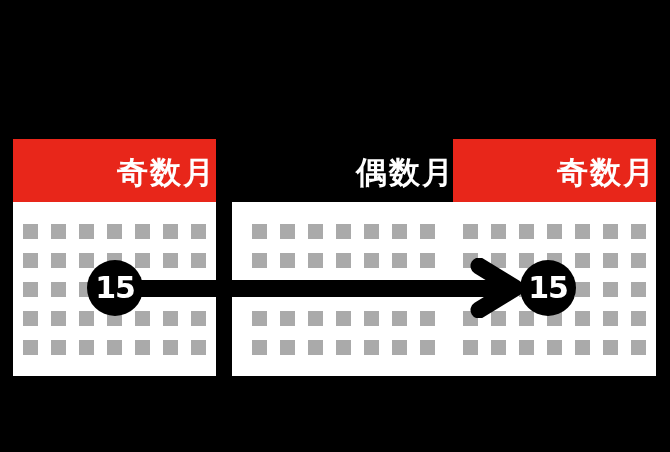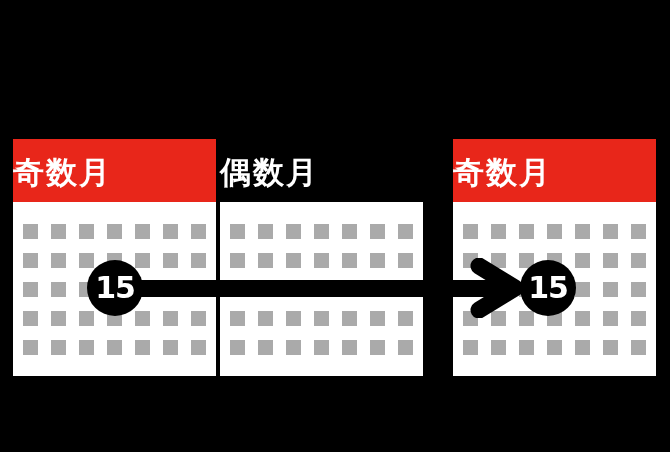--- a/index.html
+++ b/index.html
@@ -19,33 +19,33 @@
   }
 
   
   .calendar {
     position: absolute;
     top: 139px;
     width: 203px;
     height: 237px;
   }
   .cal-1 { left: 13px; }
-  .cal-2 { left: 220px; }
+  .cal-2 { left: 232px; padding-left: 20px; }
   .cal-3 { left: 453px; }
 
   .cal-header {
     position: absolute;
     left: 0;
     top: 0;
     width: 100%;
     height: 67px;
     box-sizing: border-box;
     display: flex;
     align-items: center;
-    justify-content: flex-start;
+    justify-content: flex-end;
   }
   .cal-header.filled { background: #e8261a; }
   .cal-header.hollow { background: transparent; }
 
   .cal-header-label {
     color: #ffffff;
     font-size: 31px;
     font-weight: bold;
     letter-spacing: 2px;
     line-height: 1;

